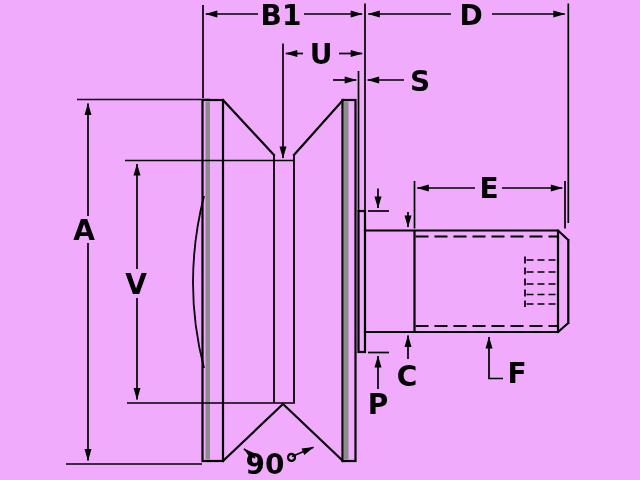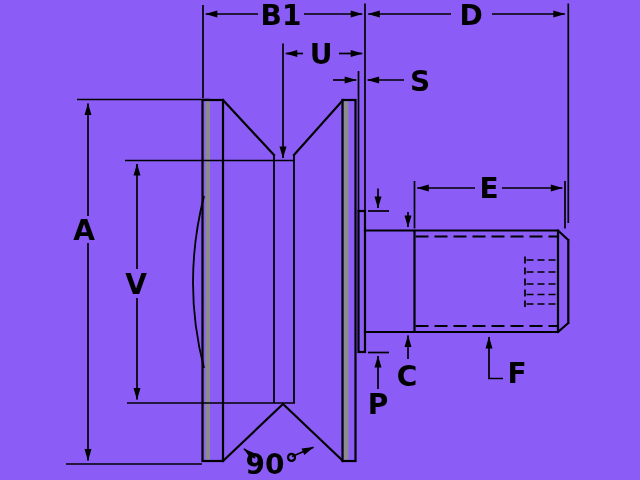--- a/index.html
+++ b/index.html
@@ -1,16 +1,16 @@
 <!DOCTYPE html>
 <html><head>
 <meta charset="utf-8">
 <style>
   html,body{margin:0;padding:0;background:#ffffff;width:640px;height:480px;overflow:hidden;}
-  .stage{position:relative;width:640px;height:480px;background:#8b5cf6;}
+  .stage{position:relative;width:640px;height:480px;background:#f0abfc;}
   svg{display:block;}
   svg text{
     font-family:"DejaVu Sans","Liberation Sans",sans-serif;
     font-weight:bold;
     font-size:28px;
     fill:#000;
     text-anchor:middle;
   }
   .part{stroke:#000;stroke-width:2.2;fill:none;stroke-linecap:square;}
   .thin{stroke:#000;stroke-width:1.8;fill:none;}

